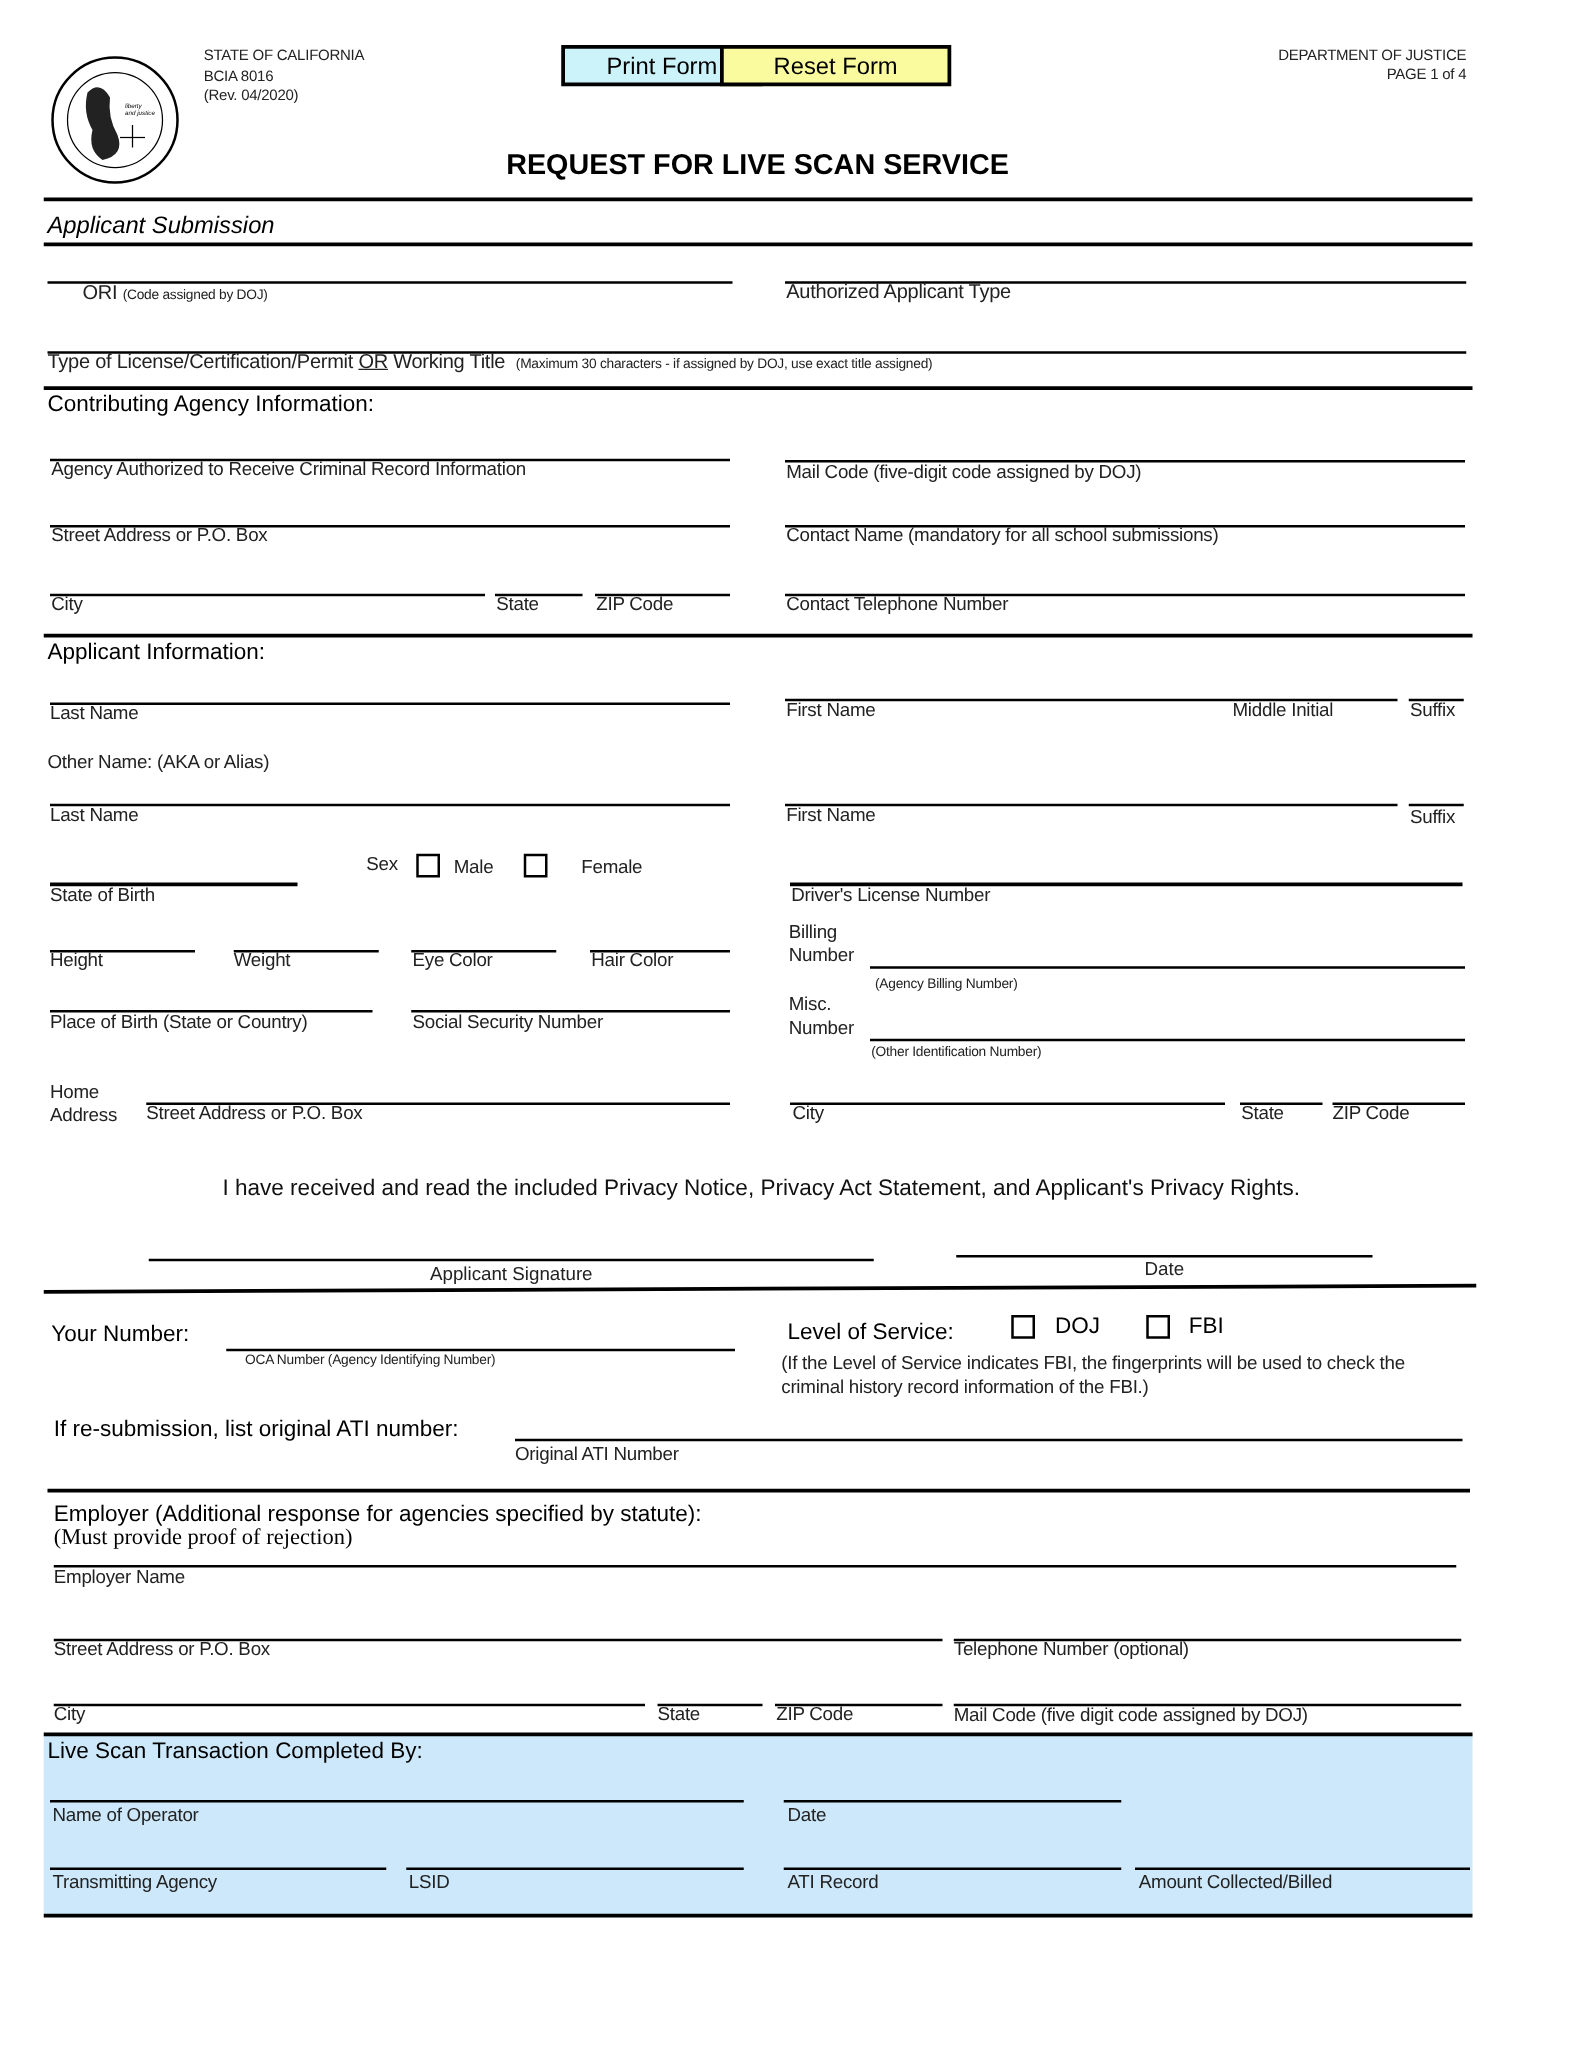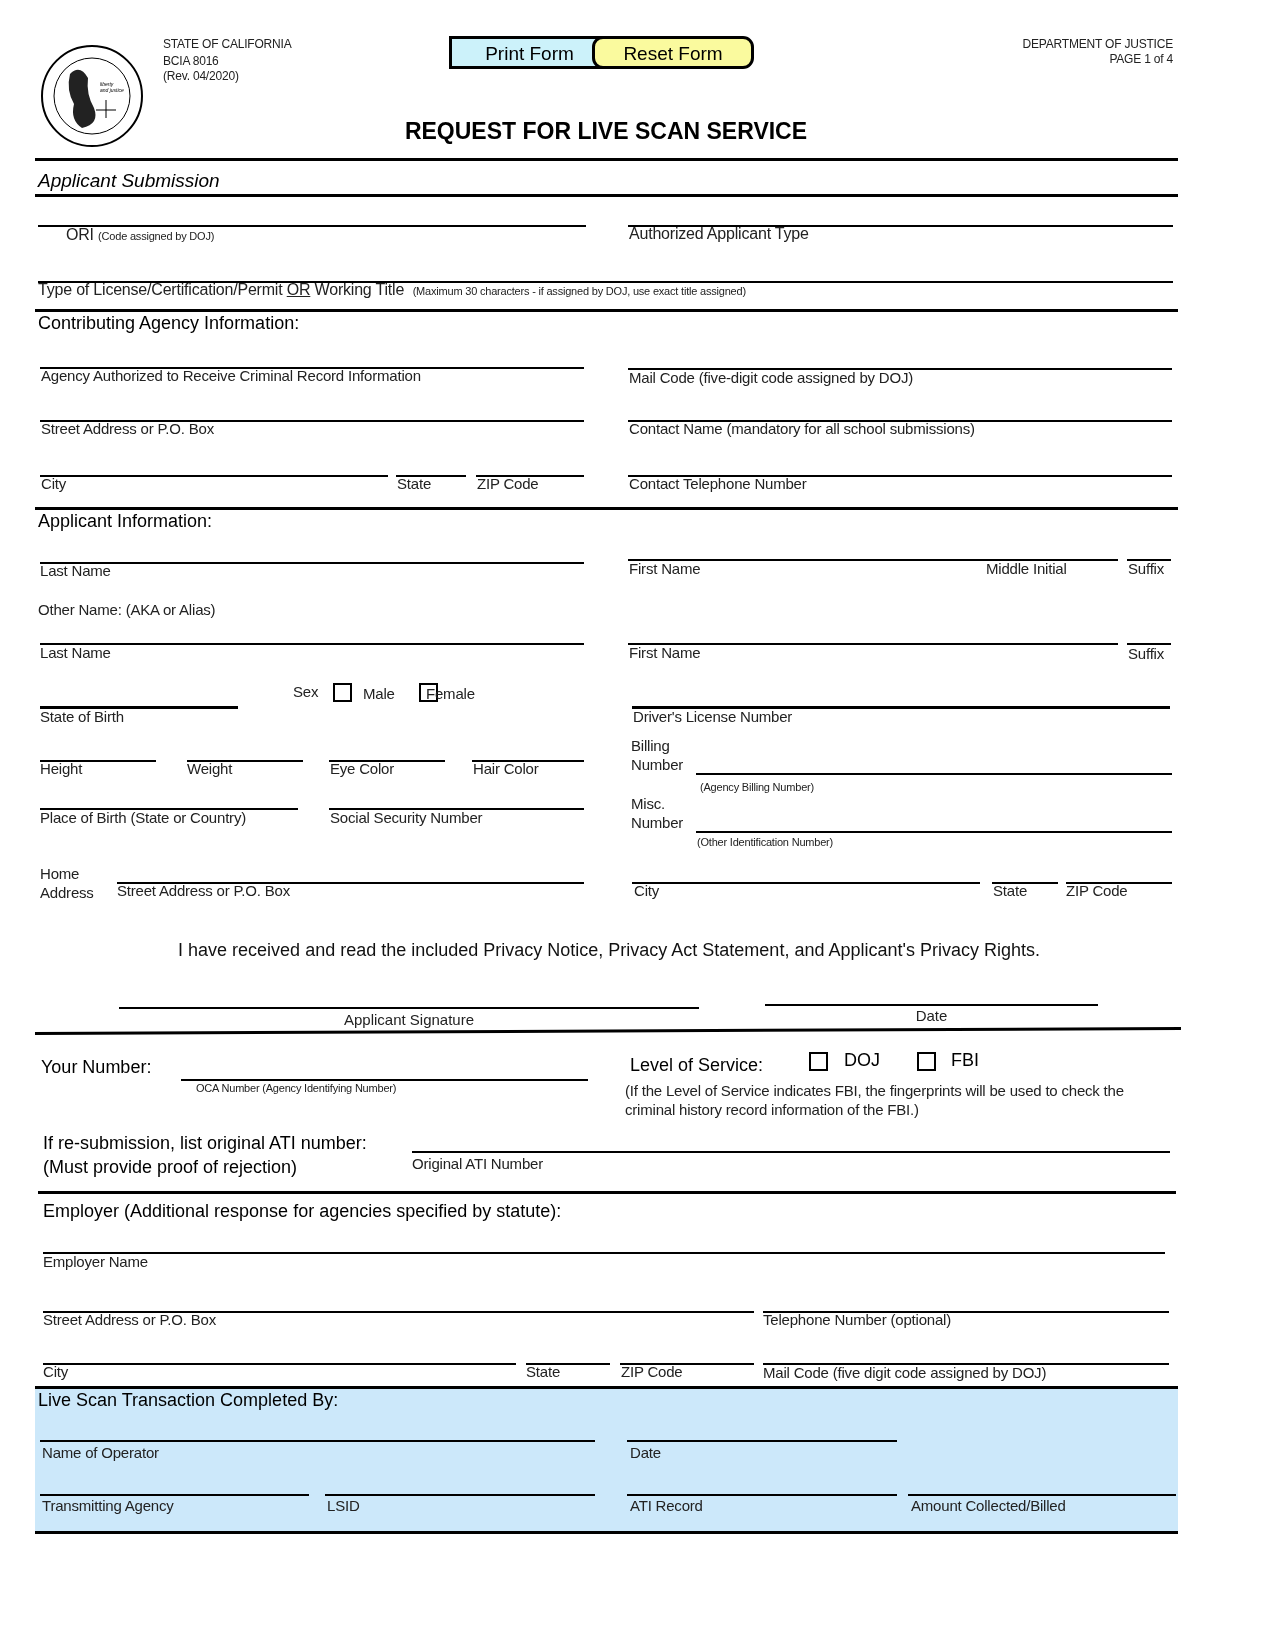--- a/index.html
+++ b/index.html
@@ -28,21 +28,21 @@
     <line x1="66" y1="56" x2="66" y2="74" stroke="#000" stroke-width="1"></line>
     <text x="60" y="42" font-size="5" font-style="italic" fill="#000">liberty</text>
     <text x="60" y="48" font-size="5" font-style="italic" fill="#000">and justice</text>
   </svg>
 </div>
 <div class="lbl small" style="left:163px;top:37px;font-size:12px;">STATE OF CALIFORNIA</div>
 <div class="lbl small" style="left:163px;top:54px;font-size:12px;">BCIA 8016</div>
 <div class="lbl small" style="left:163px;top:69px;font-size:12px;">(Rev. 04/2020)</div>
 
 <button class="btn" style="left:449px;top:36px;width:161px;background:#ccf2fa;">Print Form</button>
-<button class="btn" style="left:592px;top:36px;width:162px;background:#fafa9e;border-radius:11px;">Reset Form</button>
+<button class="btn" style="left:576px;top:36px;width:185px;background:#fafa9e;">Reset Form</button>
 
 <div class="lbl" style="right:102px;top:37px;font-size:12px;text-align:right;">DEPARTMENT OF JUSTICE</div>
 <div class="lbl" style="right:102px;top:52px;font-size:12px;text-align:right;">PAGE 1 of 4</div>
 
 <div class="abs" style="left:0;width:1212px;top:118px;text-align:center;font-size:23px;font-weight:bold;">REQUEST FOR LIVE SCAN SERVICE</div>
 <div class="thick" style="left:35px;width:1143px;top:158px;height:3px;"></div>
 
 <div class="hdr" style="left:38px;top:170px;font-style:italic;font-size:19px;">Applicant Submission</div>
 <div class="thick" style="left:35px;width:1143px;top:194px;"></div>
 
@@ -116,21 +116,21 @@
 <div class="line" style="left:628px;width:490px;top:643px;"></div>
 <div class="lbl" style="left:629px;top:644px;">First Name</div>
 <input class="field" style="left: 1128px; top: 621px; width: 42px;">
 <div class="line" style="left:1127px;width:44px;top:643px;"></div>
 <div class="lbl" style="left:1128px;top:645px;">Suffix</div>
 
 <div class="lbl" style="left:293px;top:683px;">Sex</div>
 <div class="cb" style="left:333px;top:683px;"></div>
 <div class="lbl" style="left:363px;top:685px;">Male</div>
 <div class="cb" style="left:419px;top:683px;"></div>
-<div class="lbl" style="left:426px;top:685px;">Female</div>
+<div class="lbl" style="left:465px;top:685px;">Female</div>
 
 <input class="field" style="left: 42px; top: 684px; width: 194px;">
 <div class="thick" style="left:40px;width:198px;top:706px;"></div>
 <div class="lbl" style="left:40px;top:708px;">State of Birth</div>
 
 <input class="field" style="left: 634px; top: 684px; width: 536px;">
 <div class="thick" style="left:632px;width:538px;top:706px;"></div>
 <div class="lbl" style="left:633px;top:708px;">Driver's License Number</div>
 
 <input class="field" style="left: 42px; top: 738px; width: 112px;">
@@ -197,21 +197,21 @@
 
 <div class="hdr" style="left:630px;top:1055px;">Level of Service:</div>
 <div class="cb" style="left:809px;top:1052px;"></div>
 <div class="hdr" style="left:844px;top:1050px;">DOJ</div>
 <div class="cb" style="left:917px;top:1052px;"></div>
 <div class="hdr" style="left:951px;top:1050px;">FBI</div>
 <div class="lbl" style="left:625px;top:1082px;">(If the Level of Service indicates FBI, the fingerprints will be used to check the</div>
 <div class="lbl" style="left:625px;top:1101px;">criminal history record information of the FBI.)</div>
 
 <div class="hdr" style="left:43px;top:1133px;">If re-submission, list original ATI number:</div>
-<div class="hdr" style="left:43px;top:1157px;">(Must provide proof of rejection)</div>
+<div class="hdr" style="left:43px;top:1219px;font-family:Liberation Serif, serif;">(Must provide proof of rejection)</div>
 <input class="field" style="left: 414px; top: 1128px; width: 754px;">
 <div class="line" style="left:412px;width:758px;top:1151px;"></div>
 <div class="lbl" style="left:412px;top:1155px;">Original ATI Number</div>
 <div class="thick" style="left:38px;width:1138px;top:1191px;"></div>
 
 <div class="hdr" style="left:43px;top:1201px;">Employer (Additional response for agencies specified by statute):</div>
 <input class="field" style="left: 45px; top: 1230px; width: 1118px;">
 <div class="line" style="left:43px;width:1122px;top:1252px;"></div>
 <div class="lbl" style="left:43px;top:1253px;">Employer Name</div>
 

